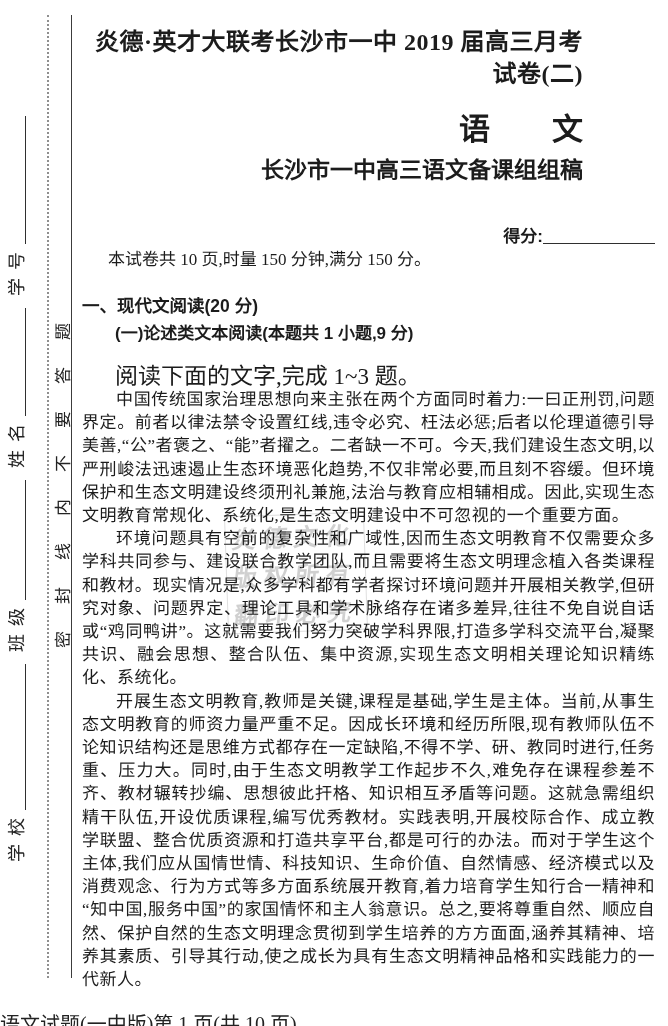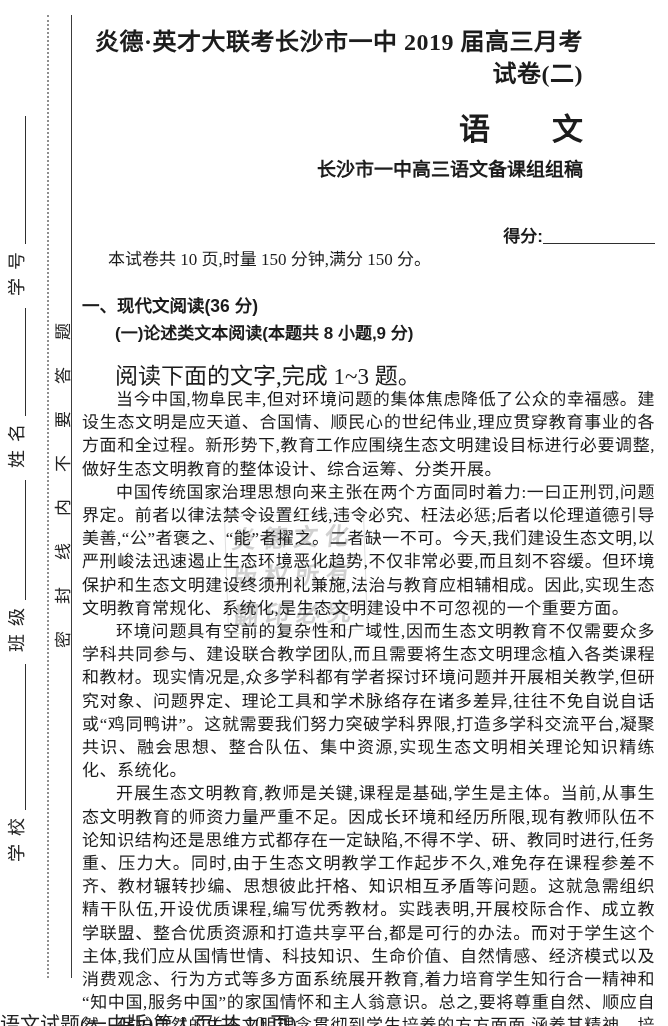--- a/index.html
+++ b/index.html
@@ -28,21 +28,21 @@
     transform:rotate(-2deg);}
   .watermark span{display:block;font-size:24px;line-height:38px;font-weight:700;
     letter-spacing:7px;color:rgba(170,170,170,.55);transform:skewX(-8deg);}
   
   .content{position:absolute;left:82px;top:14px;width:573px;}
   .header{margin-right:72px;text-align:right;}
   .title{margin-top:12px;font-size:24px;font-weight:700;line-height:32px;letter-spacing:.5px;}
   .title .brand{font-weight:800;}
   .subject{margin-top:23px;font-size:31px;font-weight:800;
     font-family:"Liberation Sans","DejaVu Sans",sans-serif;line-height:34px;}
-  .subtitle{margin-top:11px;font-size:19px;font-weight:700;
+  .subtitle{margin-top:11px;font-size:23px;font-weight:700;
     font-family:Liberation Sans, sans-serif;line-height:24px;}
   .score-row{margin-top:40px;text-align:right;font-size:17px;font-weight:700;
     font-family:"Liberation Sans","DejaVu Sans",sans-serif;}
   .score-blank{display:inline-block;width:112px;height:17px;border-bottom:1.5px solid #2f2f2f;vertical-align:-2px;}
   .exam-info{margin-top:2px;font-size:17px;line-height:22px;text-indent:26px;}
   .sec-heading{margin-top:24px;font-size:17.5px;font-weight:700;line-height:23px;
     font-family:"Liberation Sans","DejaVu Sans",sans-serif;}
   .sec-subheading{margin-top:4px;padding-left:33px;font-size:17px;font-weight:700;line-height:23px;
     font-family:"Liberation Sans","DejaVu Sans",sans-serif;}
   .instruction{margin-top:20px;padding-left:33px;font-size:23px;line-height:23px;}
@@ -91,26 +91,25 @@
     <div class="subject">语　　文</div>
     <div class="subtitle">长沙市一中高三语文备课组组稿</div>
   </div>
 
   <div class="score-row">
     <span>得分:</span><span class="score-blank"></span>
   </div>
 
   <div class="exam-info">本试卷共 10 页,时量 150 分钟,满分 150 分。</div>
 
-  <div class="sec-heading">一、现代文阅读(36 分)</div>
-  <div class="sec-subheading">(一)论述类文本阅读(本题共 8 小题,9 分)</div>
+  <div class="sec-heading">一、现代文阅读(20 分)</div>
+  <div class="sec-subheading">(一)论述类文本阅读(本题共 1 小题,9 分)</div>
   <div class="instruction">阅读下面的文字,完成 1~3 题。</div>
 
   <div class="passage">
-    <p>当今中国,物阜民丰,但对环境问题的集体焦虑降低了公众的幸福感。建设生态文明是应天道、合国情、顺民心的世纪伟业,理应贯穿教育事业的各方面和全过程。新形势下,教育工作应围绕生态文明建设目标进行必要调整,做好生态文明教育的整体设计、综合运筹、分类开展。</p>
     <p>中国传统国家治理思想向来主张在两个方面同时着力:一曰正刑罚,问题界定。前者以律法禁令设置红线,违令必究、枉法必惩;后者以伦理道德引导美善,“公”者褒之、“能”者擢之。二者缺一不可。今天,我们建设生态文明,以严刑峻法迅速遏止生态环境恶化趋势,不仅非常必要,而且刻不容缓。但环境保护和生态文明建设终须刑礼兼施,法治与教育应相辅相成。因此,实现生态文明教育常规化、系统化,是生态文明建设中不可忽视的一个重要方面。</p>
     <p>环境问题具有空前的复杂性和广域性,因而生态文明教育不仅需要众多学科共同参与、建设联合教学团队,而且需要将生态文明理念植入各类课程和教材。现实情况是,众多学科都有学者探讨环境问题并开展相关教学,但研究对象、问题界定、理论工具和学术脉络存在诸多差异,往往不免自说自话或“鸡同鸭讲”。这就需要我们努力突破学科界限,打造多学科交流平台,凝聚共识、融会思想、整合队伍、集中资源,实现生态文明相关理论知识精练化、系统化。</p>
     <p>开展生态文明教育,教师是关键,课程是基础,学生是主体。当前,从事生态文明教育的师资力量严重不足。因成长环境和经历所限,现有教师队伍不论知识结构还是思维方式都存在一定缺陷,不得不学、研、教同时进行,任务重、压力大。同时,由于生态文明教学工作起步不久,难免存在课程参差不齐、教材辗转抄编、思想彼此扞格、知识相互矛盾等问题。这就急需组织精干队伍,开设优质课程,编写优秀教材。实践表明,开展校际合作、成立教学联盟、整合优质资源和打造共享平台,都是可行的办法。而对于学生这个主体,我们应从国情世情、科技知识、生命价值、自然情感、经济模式以及消费观念、行为方式等多方面系统展开教育,着力培育学生知行合一精神和“知中国,服务中国”的家国情怀和主人翁意识。总之,要将尊重自然、顺应自然、保护自然的生态文明理念贯彻到学生培养的方方面面,涵养其精神、培养其素质、引导其行动,使之成长为具有生态文明精神品格和实践能力的一代新人。</p>
   </div>
 
 </div>
 
 <div class="footer">语文试题(一中版)第 1 页(共 10 页)</div>
 
 </body></html>

